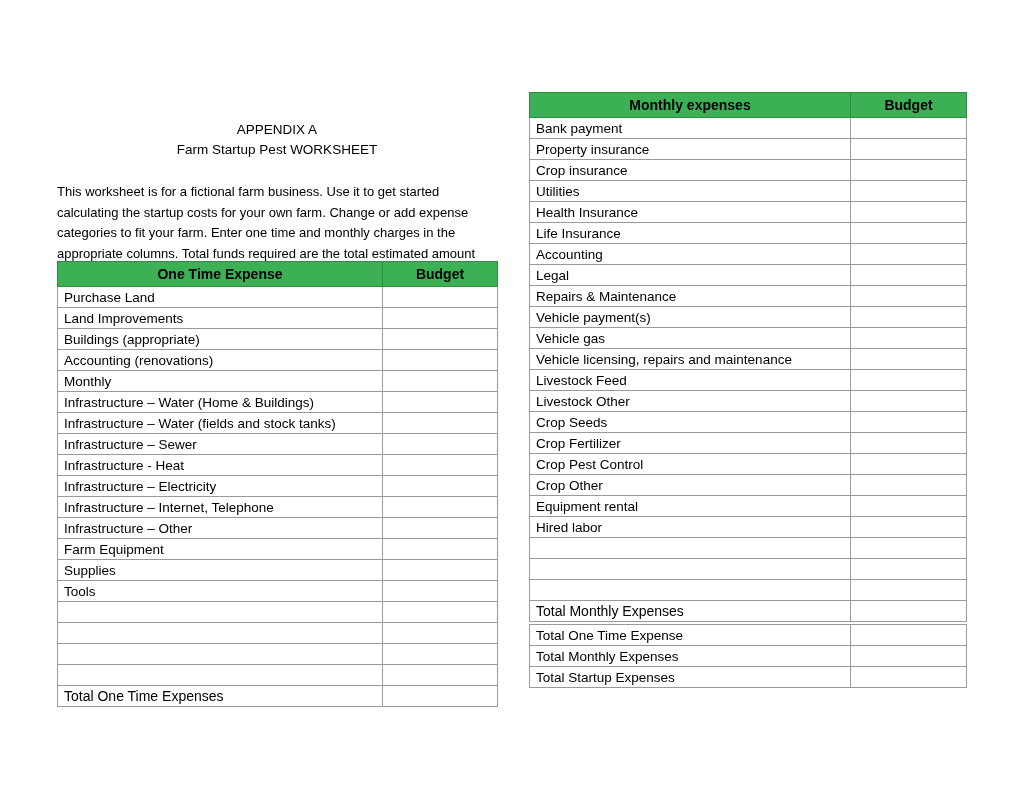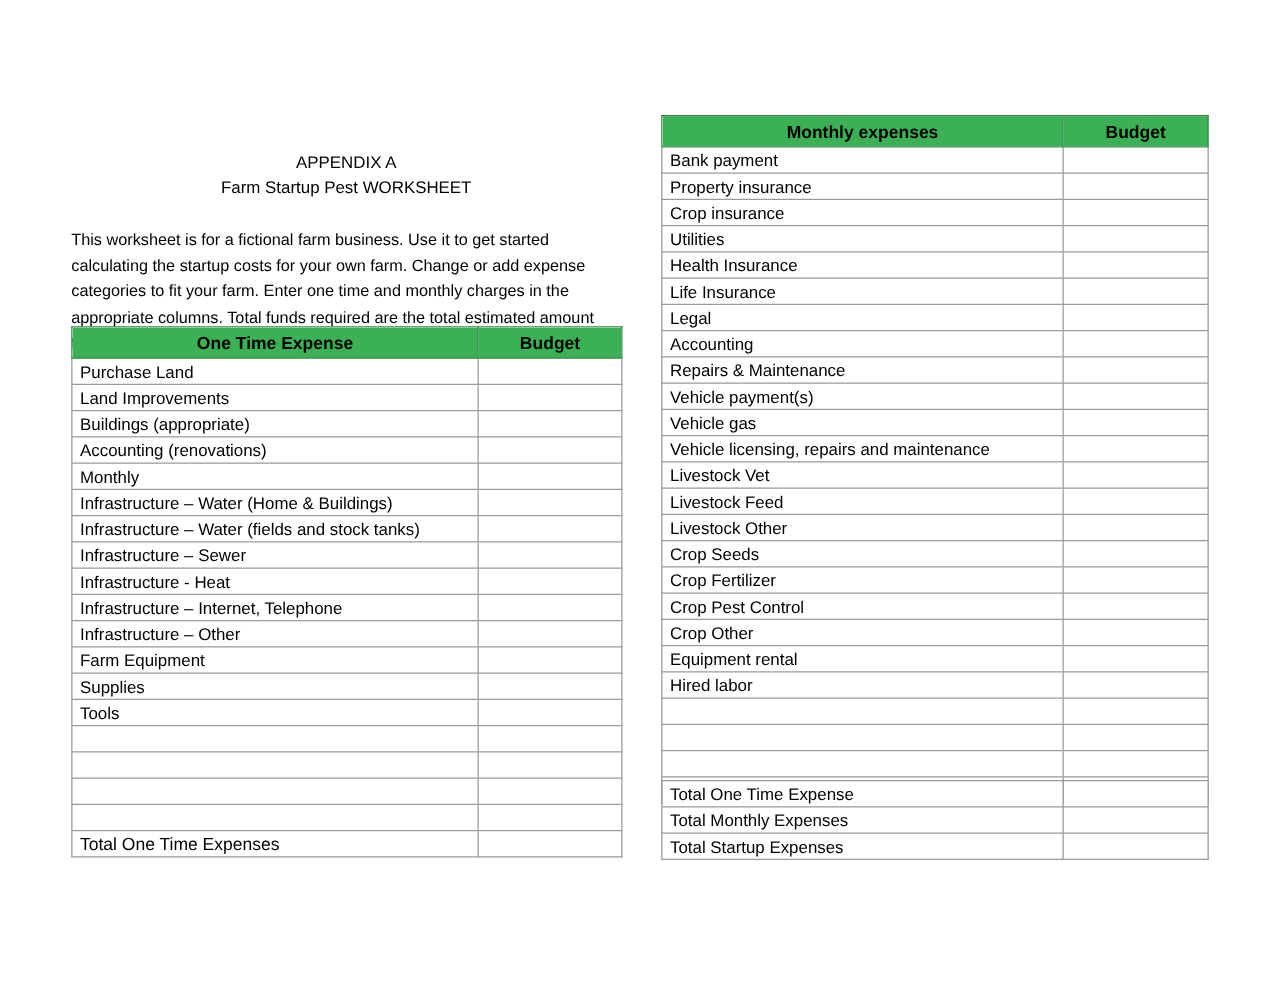--- a/index.html
+++ b/index.html
@@ -169,20 +169,24 @@
         </tr>
         <tr>
           <td>Infrastructure – Sewer</td>
           <td class="empty-row"></td>
         </tr>
         <tr>
           <td>Infrastructure -  Heat</td>
           <td class="empty-row"></td>
         </tr>
         <tr>
+          <td>Infrastructure – Electricity</td>
+          <td class="empty-row"></td>
+        </tr>
+        <tr>
           <td>Infrastructure – Internet, Telephone</td>
           <td class="empty-row"></td>
         </tr>
         <tr>
           <td>Infrastructure – Other</td>
           <td class="empty-row"></td>
         </tr>
         <tr>
           <td>Farm Equipment</td>
           <td class="empty-row"></td>
@@ -250,45 +254,41 @@
         </tr>
         <tr>
           <td>Health Insurance</td>
           <td class="empty-row"></td>
         </tr>
         <tr>
           <td>Life Insurance</td>
           <td class="empty-row"></td>
         </tr>
         <tr>
+          <td>Accounting</td>
+          <td class="empty-row"></td>
+        </tr>
+        <tr>
           <td>Legal</td>
           <td class="empty-row"></td>
         </tr>
         <tr>
-          <td>Accounting</td>
-          <td class="empty-row"></td>
-        </tr>
-        <tr>
           <td>Repairs &amp; Maintenance</td>
           <td class="empty-row"></td>
         </tr>
         <tr>
           <td>Vehicle payment(s)</td>
           <td class="empty-row"></td>
         </tr>
         <tr>
           <td>Vehicle gas</td>
           <td class="empty-row"></td>
         </tr>
         <tr>
           <td>Vehicle licensing, repairs and maintenance</td>
-          <td class="empty-row"></td>
-        </tr>
-        <tr>
-          <td>Livestock Vet</td>
           <td class="empty-row"></td>
         </tr>
         <tr>
           <td>Livestock Feed</td>
           <td class="empty-row"></td>
         </tr>
         <tr>
           <td>Livestock Other</td>
           <td class="empty-row"></td>
         </tr>

